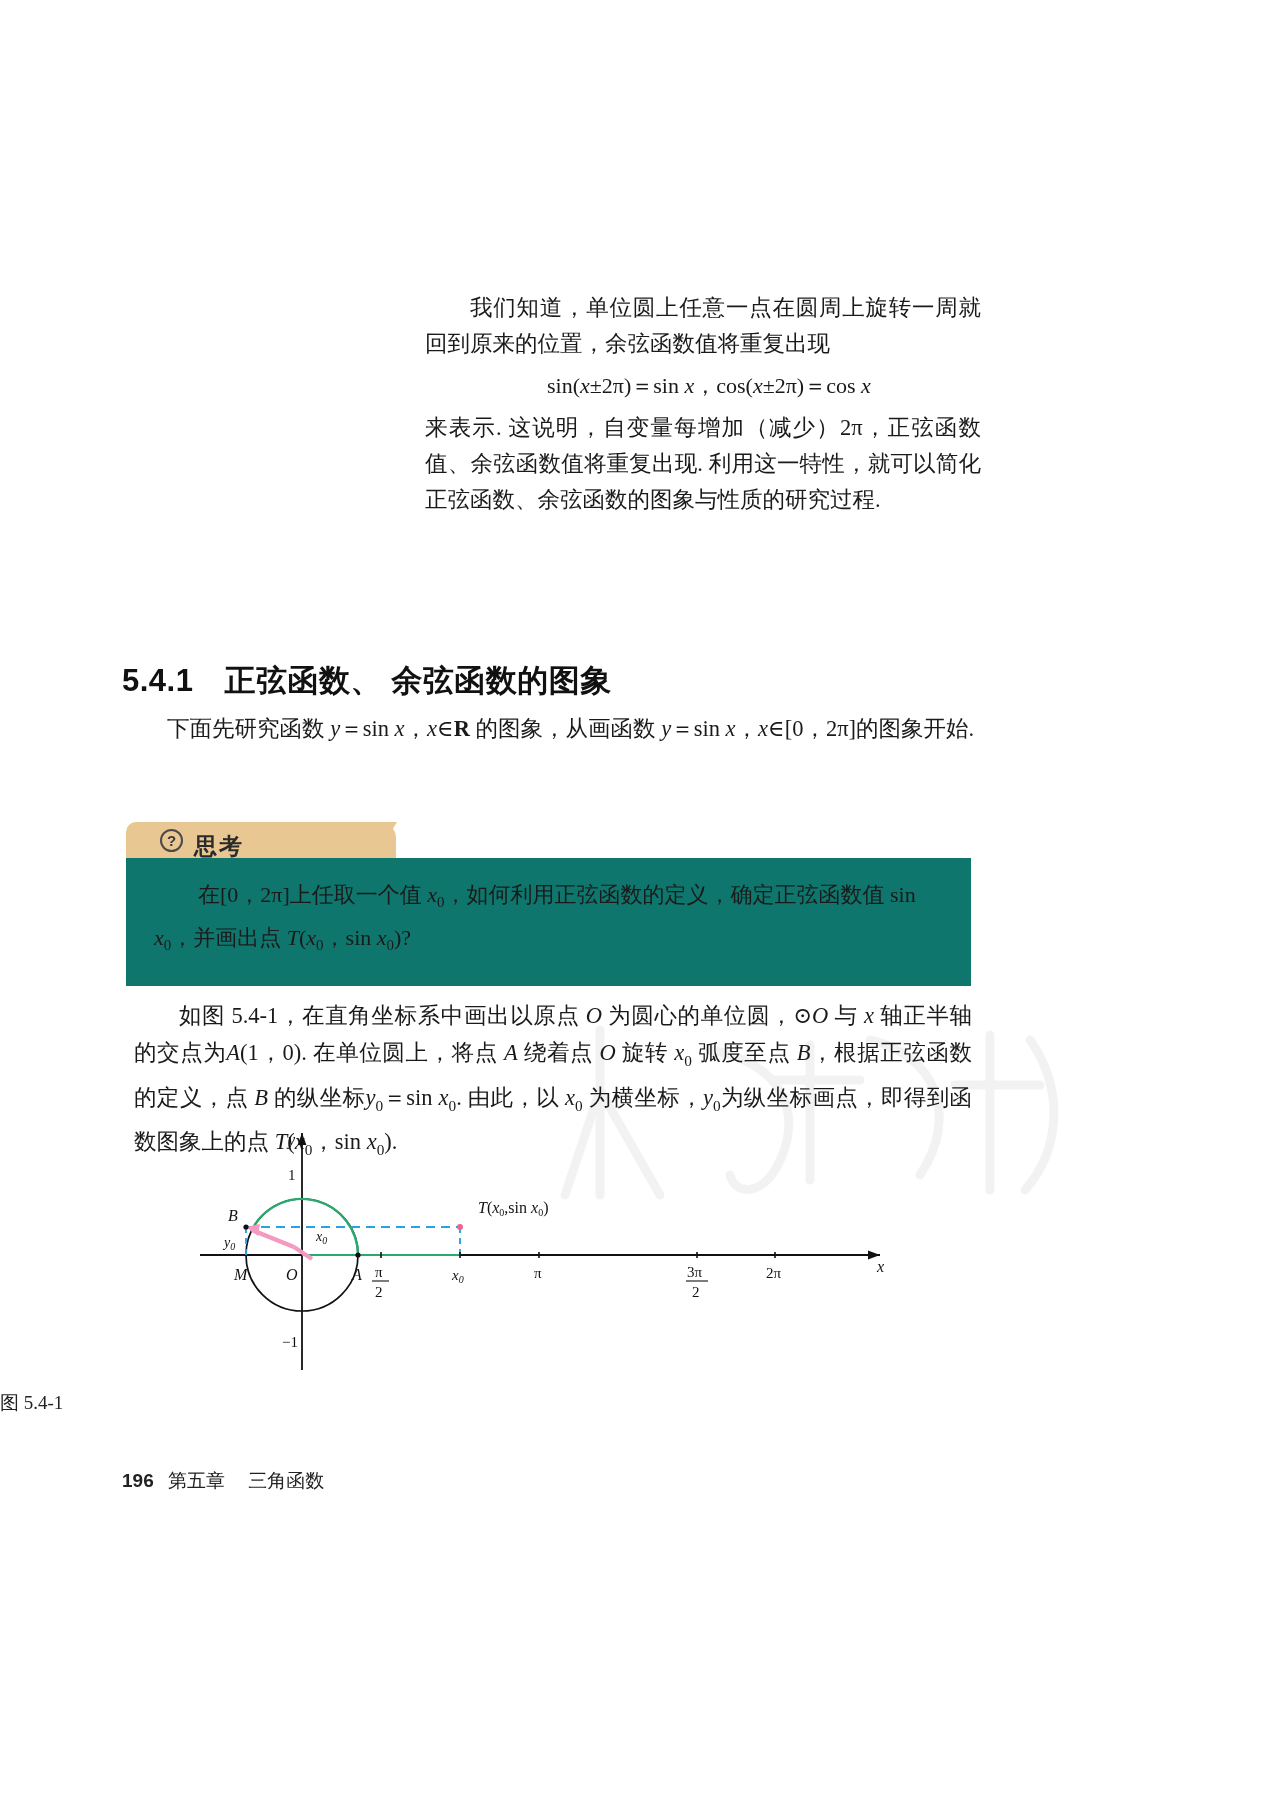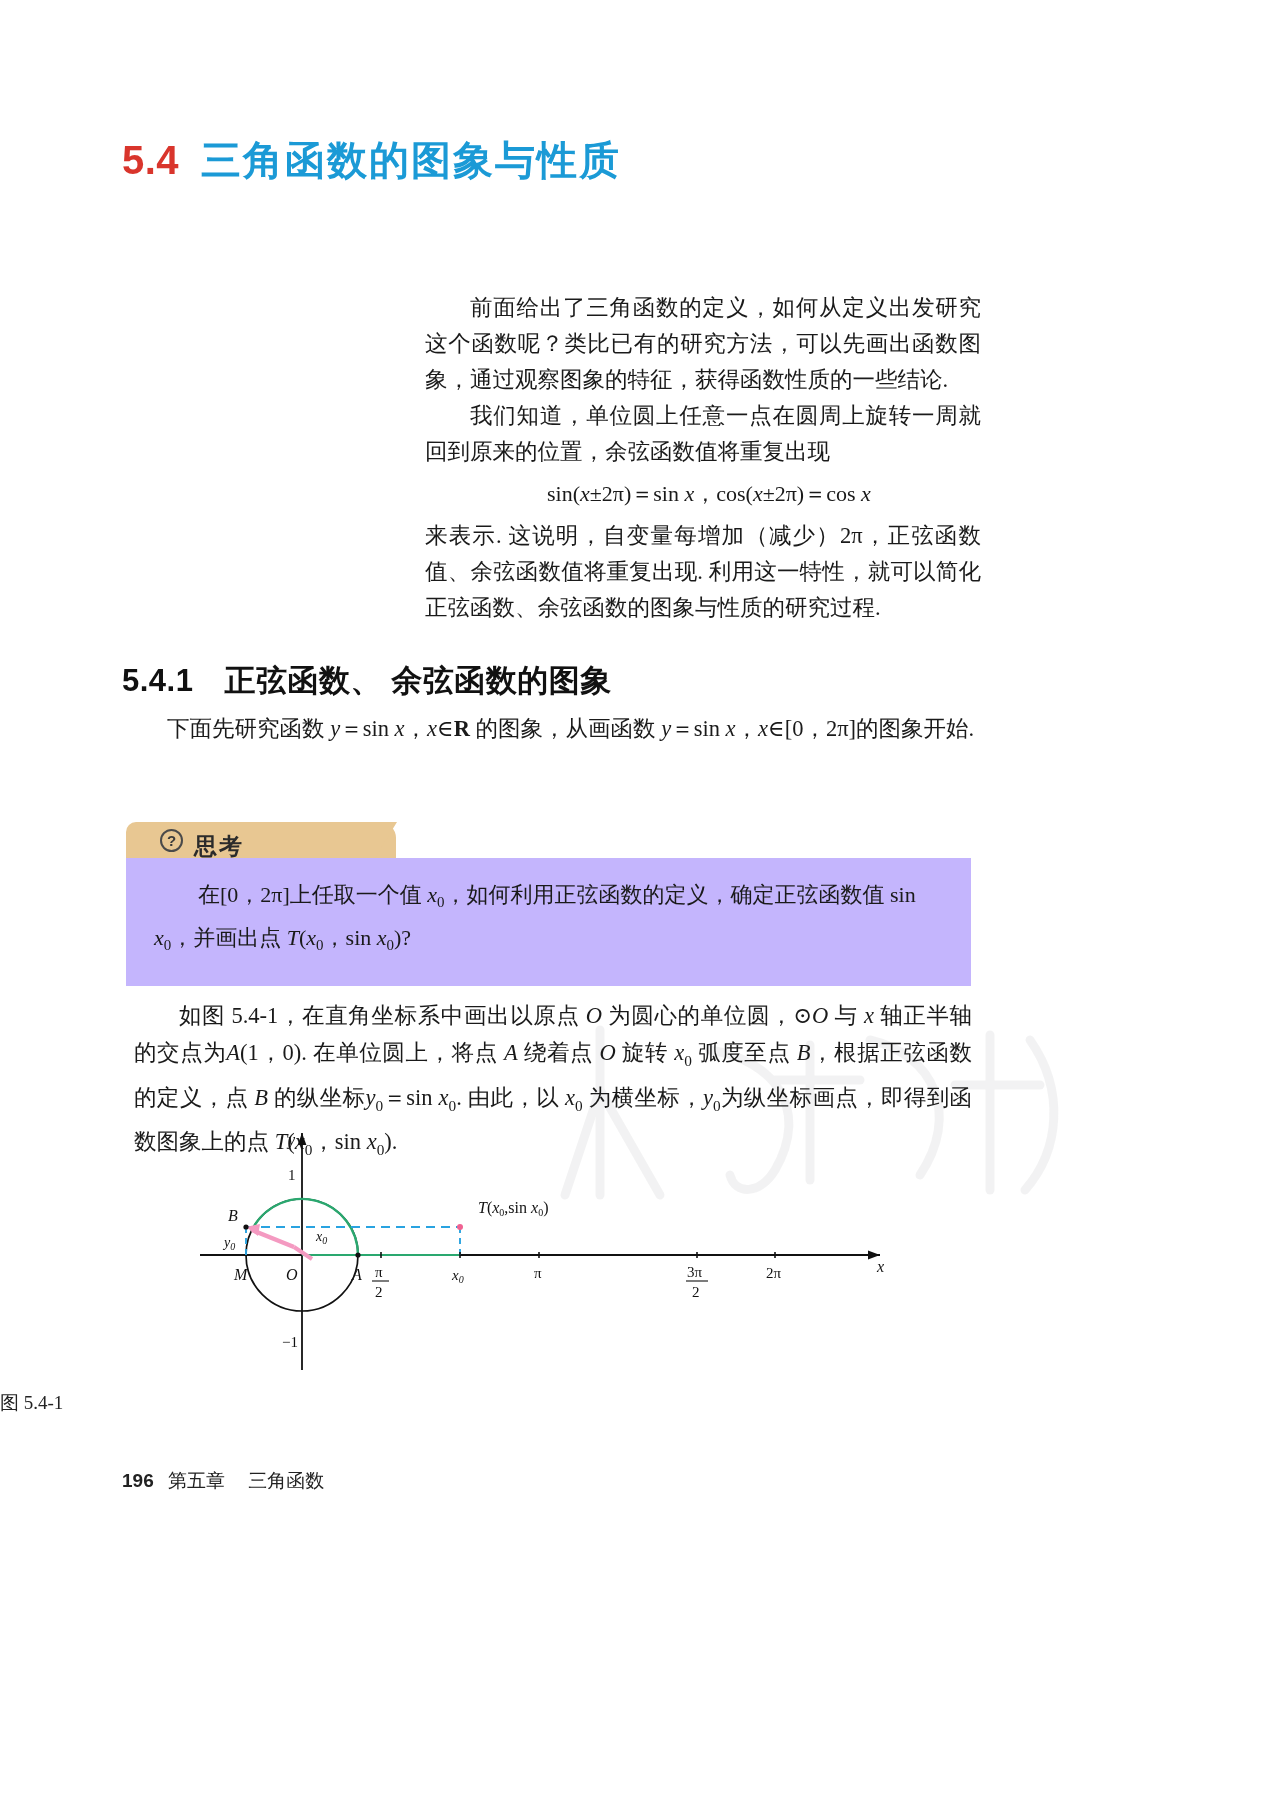--- a/index.html
+++ b/index.html
@@ -88,21 +88,21 @@
     display:flex;align-items:center;justify-content:center;
     font-family:"Liberation Sans","DejaVu Sans",sans-serif;
     font-size:15px;font-weight:bold;color:#3a3a3a;
     box-sizing:border-box;margin-right:11px;
   }
   .think-label{
     font-family:"Liberation Sans","DejaVu Sans",sans-serif;
     font-weight:bold;font-size:23px;color:#2b2b2b;letter-spacing:2px;margin-top:12px;
   }
   .think-body{
-    background:#c4b5fd;
+    background:#0f766e;
     padding:19px 30px 22px 28px;
     font-size:22px;line-height:36px;
     box-sizing:border-box;
   }
   .think-body p{margin:0;text-indent:2em;}
 
   
   .fig-para{
     position:absolute;left:122px;top:985px;width:862px;
     font-size:22.5px;line-height:37px;text-align:justify;
@@ -143,27 +143,22 @@
       <path d="M150 30 C215 40 250 90 215 150 C200 175 175 175 170 155"></path>
       <path d="M250 25 L250 160"></path>
       <path d="M215 60 L300 60"></path>
       <path d="M310 20 C375 35 400 95 360 155"></path>
       <path d="M430 15 L430 170"></path>
       <path d="M395 65 L480 65"></path>
       <path d="M470 20 C505 70 500 130 465 170"></path>
     </g>
   </svg>
 
-  <div class="title-row">
-    <span class="title-num">5.4</span>
-    <span class="title-text">三角函数的图象与性质</span>
-  </div>
 
   <div class="intro">
-    <p>前面给出了三角函数的定义，如何从定义出发研究这个函数呢？类比已有的研究方法，可以先画出函数图象，通过观察图象的特征，获得函数性质的一些结论.</p>
     <p>我们知道，单位圆上任意一点在圆周上旋转一周就回到原来的位置，余弦函数值将重复出现</p>
     <p class="formula-line">
       <span class="op">sin(</span><i class="mv">x</i><span class="op">±2π)＝sin </span><i class="mv">x</i><span class="op">，cos(</span><i class="mv">x</i><span class="op">±2π)＝cos </span><i class="mv">x</i>
     </p>
     <p class="noindent">来表示. 这说明，自变量每增加（减少）2π，正弦函数值、余弦函数值将重复出现. 利用这一特性，就可以简化正弦函数、余弦函数的图象与性质的研究过程.</p>
   </div>
 
   <div class="subhead">
     <span class="num">5.4.1</span>
     <span>正弦函数、 余弦函数的图象</span>

